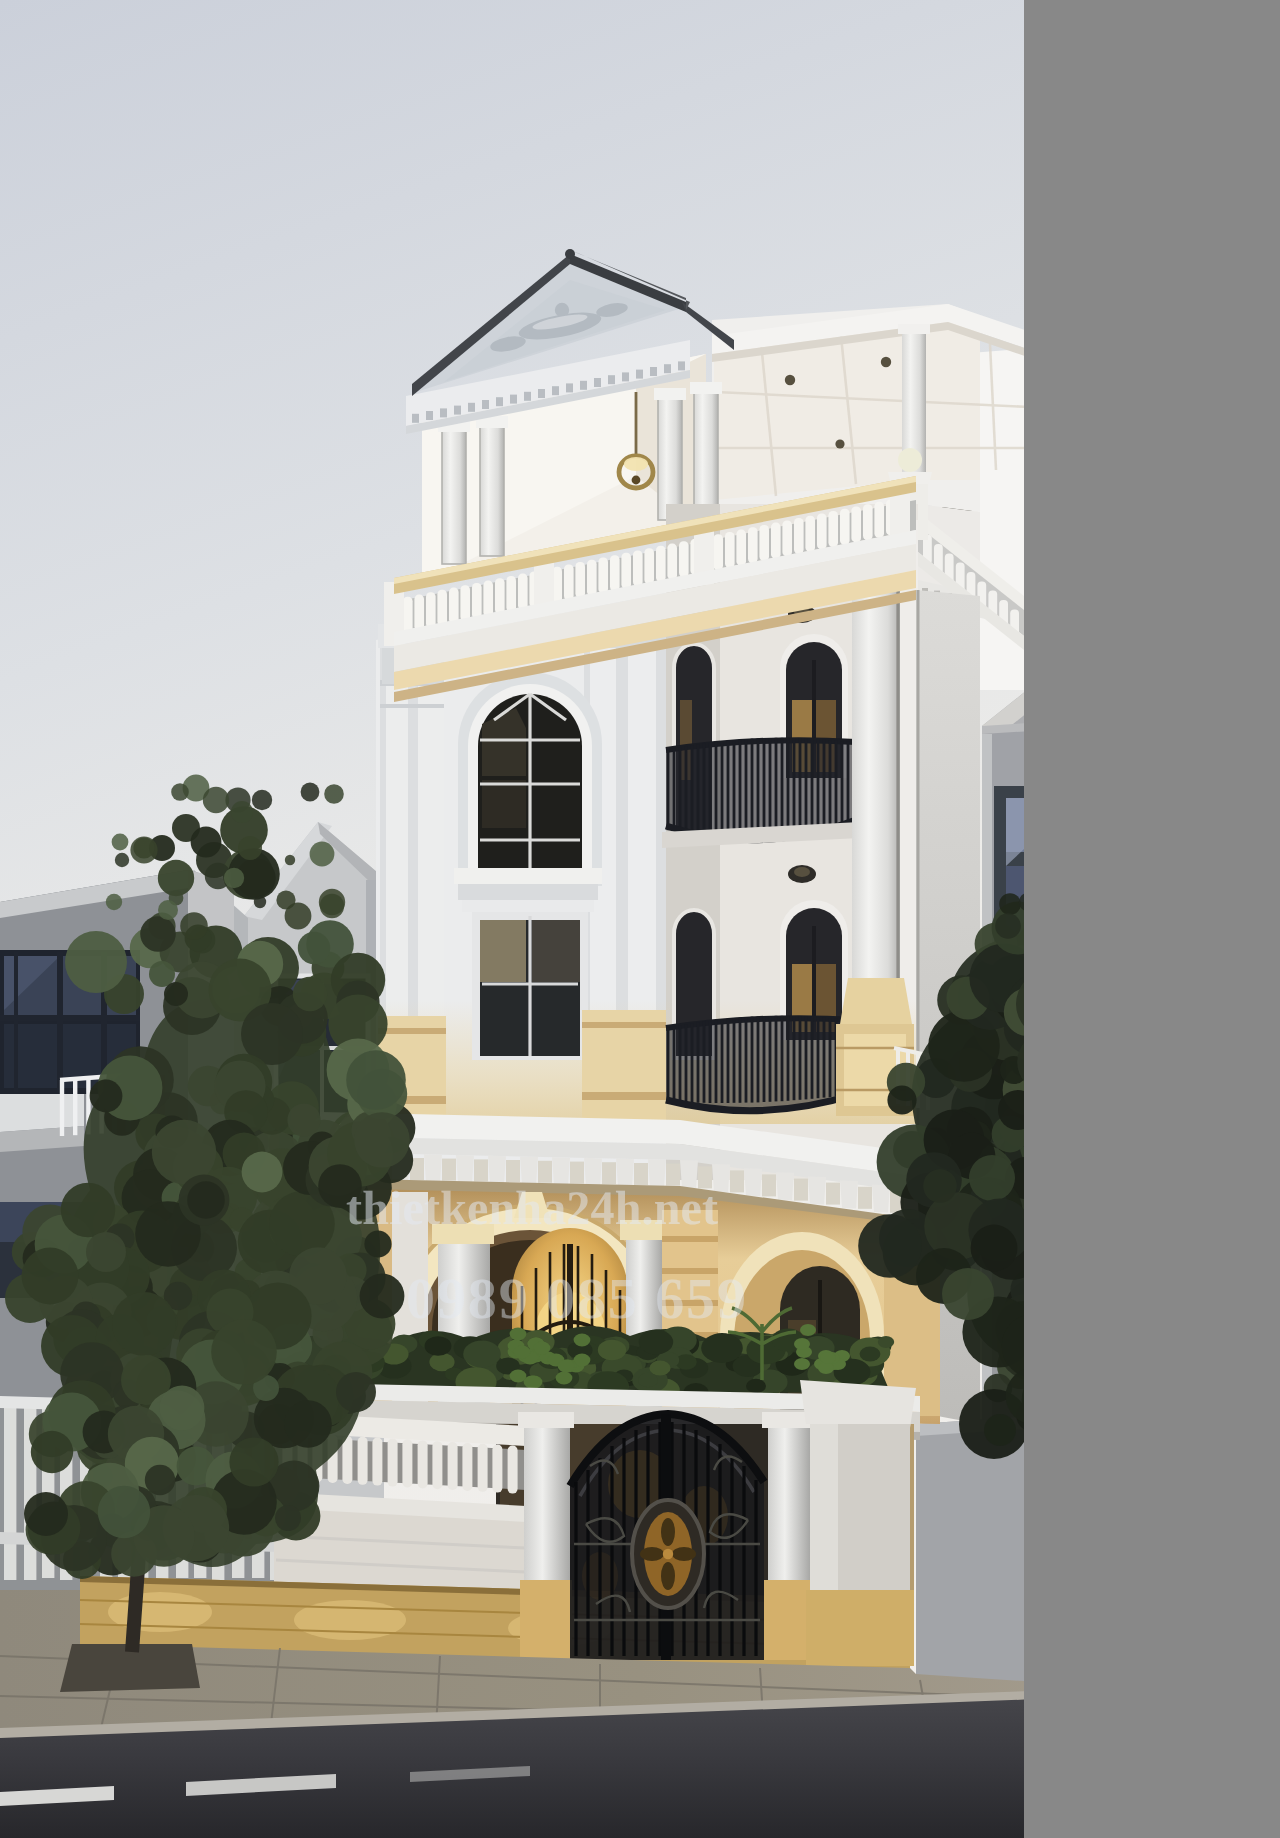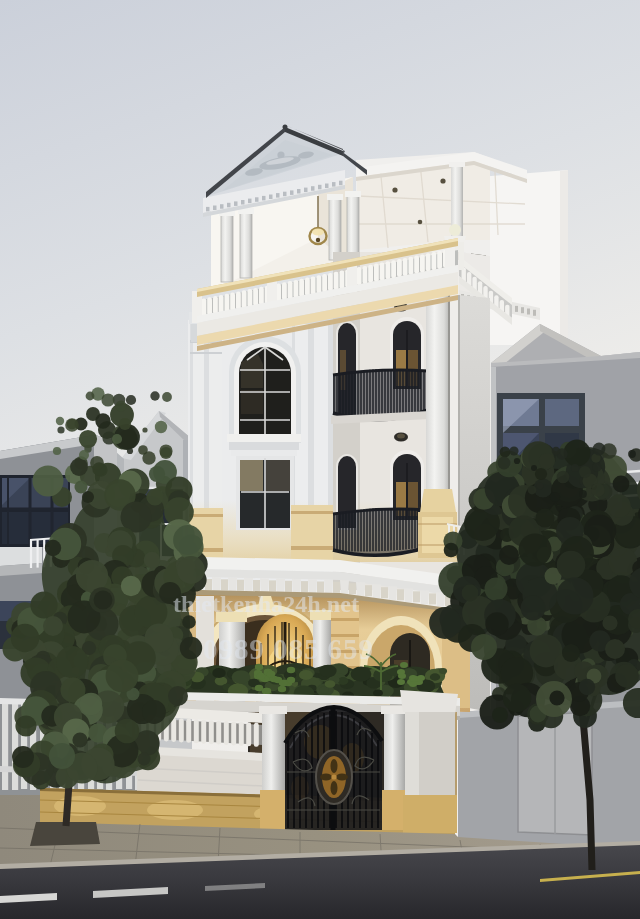--- a/index.html
+++ b/index.html
@@ -1,15 +1,15 @@
 <!DOCTYPE html>
 <html><head><meta charset="utf-8">
 <style>
 html,body{margin:0;padding:0;background:#888;}
-#scene{width:640px;height:919px;position:relative;overflow:hidden;font-family:"Liberation Sans",sans-serif;}
+#scene{width:512px;height:919px;position:relative;overflow:hidden;font-family:"Liberation Sans",sans-serif;}
 svg{display:block;}
 </style></head><body>
 <div id="scene">
 <svg width="640" height="919" viewBox="0 0 640 919">
 <defs>
 <linearGradient id="sky" x1="0" y1="0" x2="0.25" y2="1">
  <stop offset="0" stop-color="#cbd0da"></stop>
  <stop offset="0.35" stop-color="#dde0e4"></stop>
  <stop offset="0.62" stop-color="#eeedea"></stop>
  <stop offset="1" stop-color="#f1efec"></stop>

